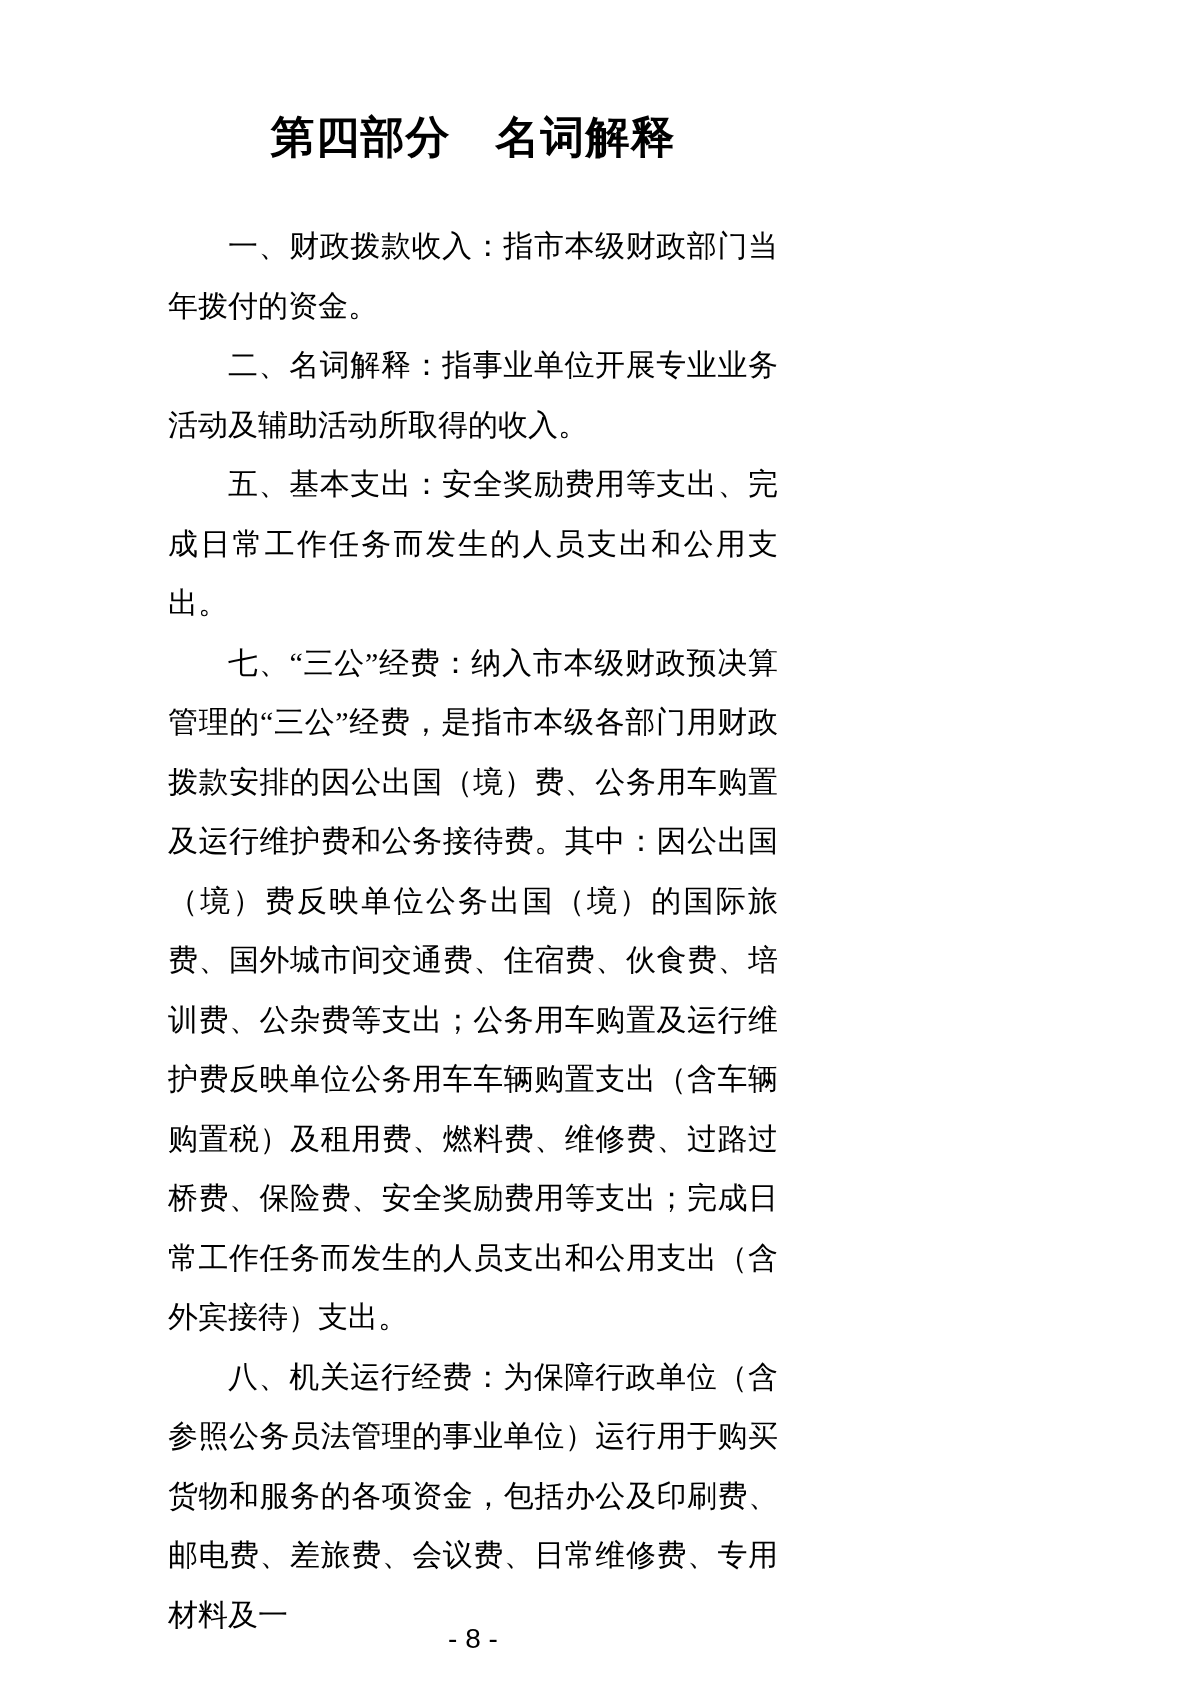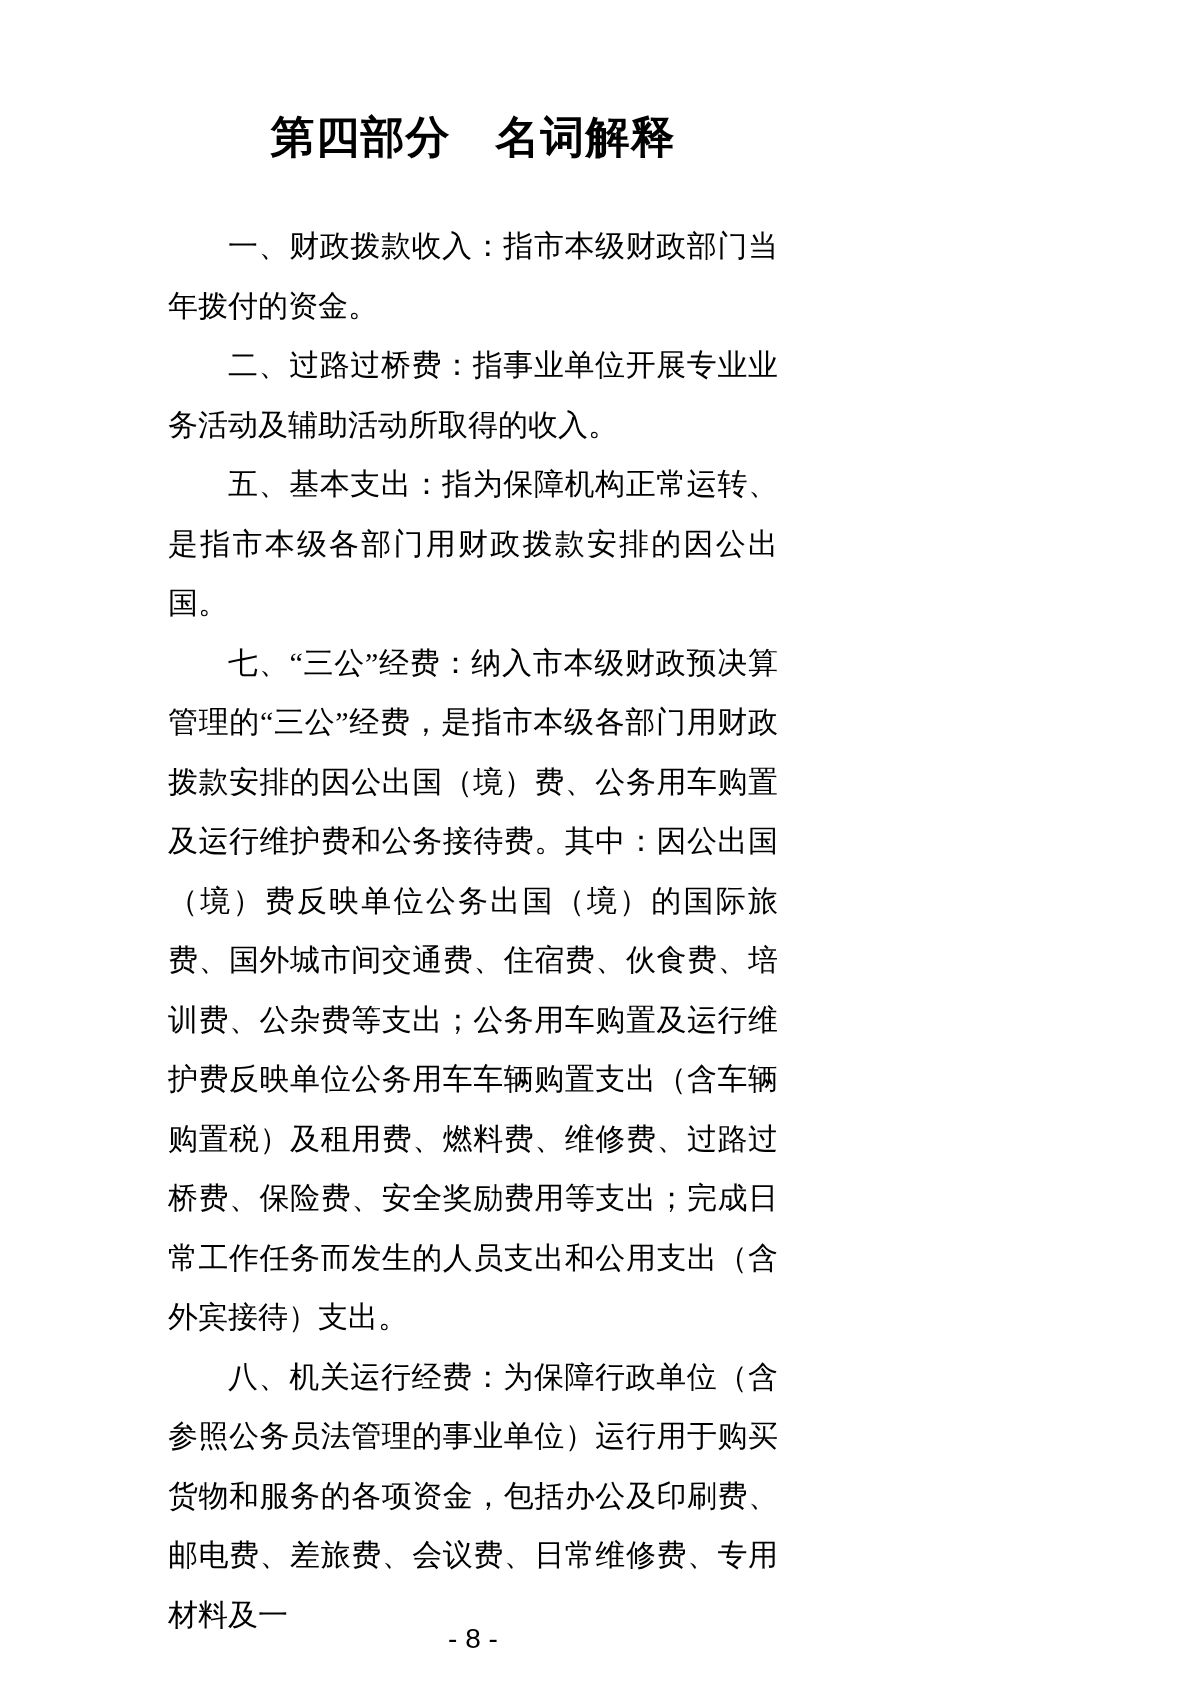--- a/index.html
+++ b/index.html
@@ -50,21 +50,21 @@
 </style>
 </head>
 <body>
 
 <div class="page">
 
   <div class="doc-title">第四部分　名词解释</div>
 
   <div class="doc-body">
     <p>一、财政拨款收入：指市本级财政部门当年拨付的资金。</p>
-    <p>二、过路过桥费：指事业单位开展专业业务活动及辅助活动所取得的收入。</p>
-    <p>五、基本支出：指为保障机构正常运转、是指市本级各部门用财政拨款安排的因公出国。</p>
+    <p>二、名词解释：指事业单位开展专业业务活动及辅助活动所取得的收入。</p>
+    <p>五、基本支出：安全奖励费用等支出、完成日常工作任务而发生的人员支出和公用支出。</p>
     <p>七、“三公”经费：纳入市本级财政预决算管理的“三公”经费，是指市本级各部门用财政拨款安排的因公出国（境）费、公务用车购置及运行维护费和公务接待费。其中：因公出国（境）费反映单位公务出国（境）的国际旅费、国外城市间交通费、住宿费、伙食费、培训费、公杂费等支出；公务用车购置及运行维护费反映单位公务用车车辆购置支出（含车辆购置税）及租用费、燃料费、维修费、过路过桥费、保险费、安全奖励费用等支出；完成日常工作任务而发生的人员支出和公用支出（含外宾接待）支出。</p>
     <p>八、机关运行经费：为保障行政单位（含参照公务员法管理的事业单位）运行用于购买货物和服务的各项资金，包括办公及印刷费、邮电费、差旅费、会议费、日常维修费、专用材料及一</p>
   </div>
 
   <div class="page-footer">- 8 -</div>
 
 </div>
 
 </body></html>

